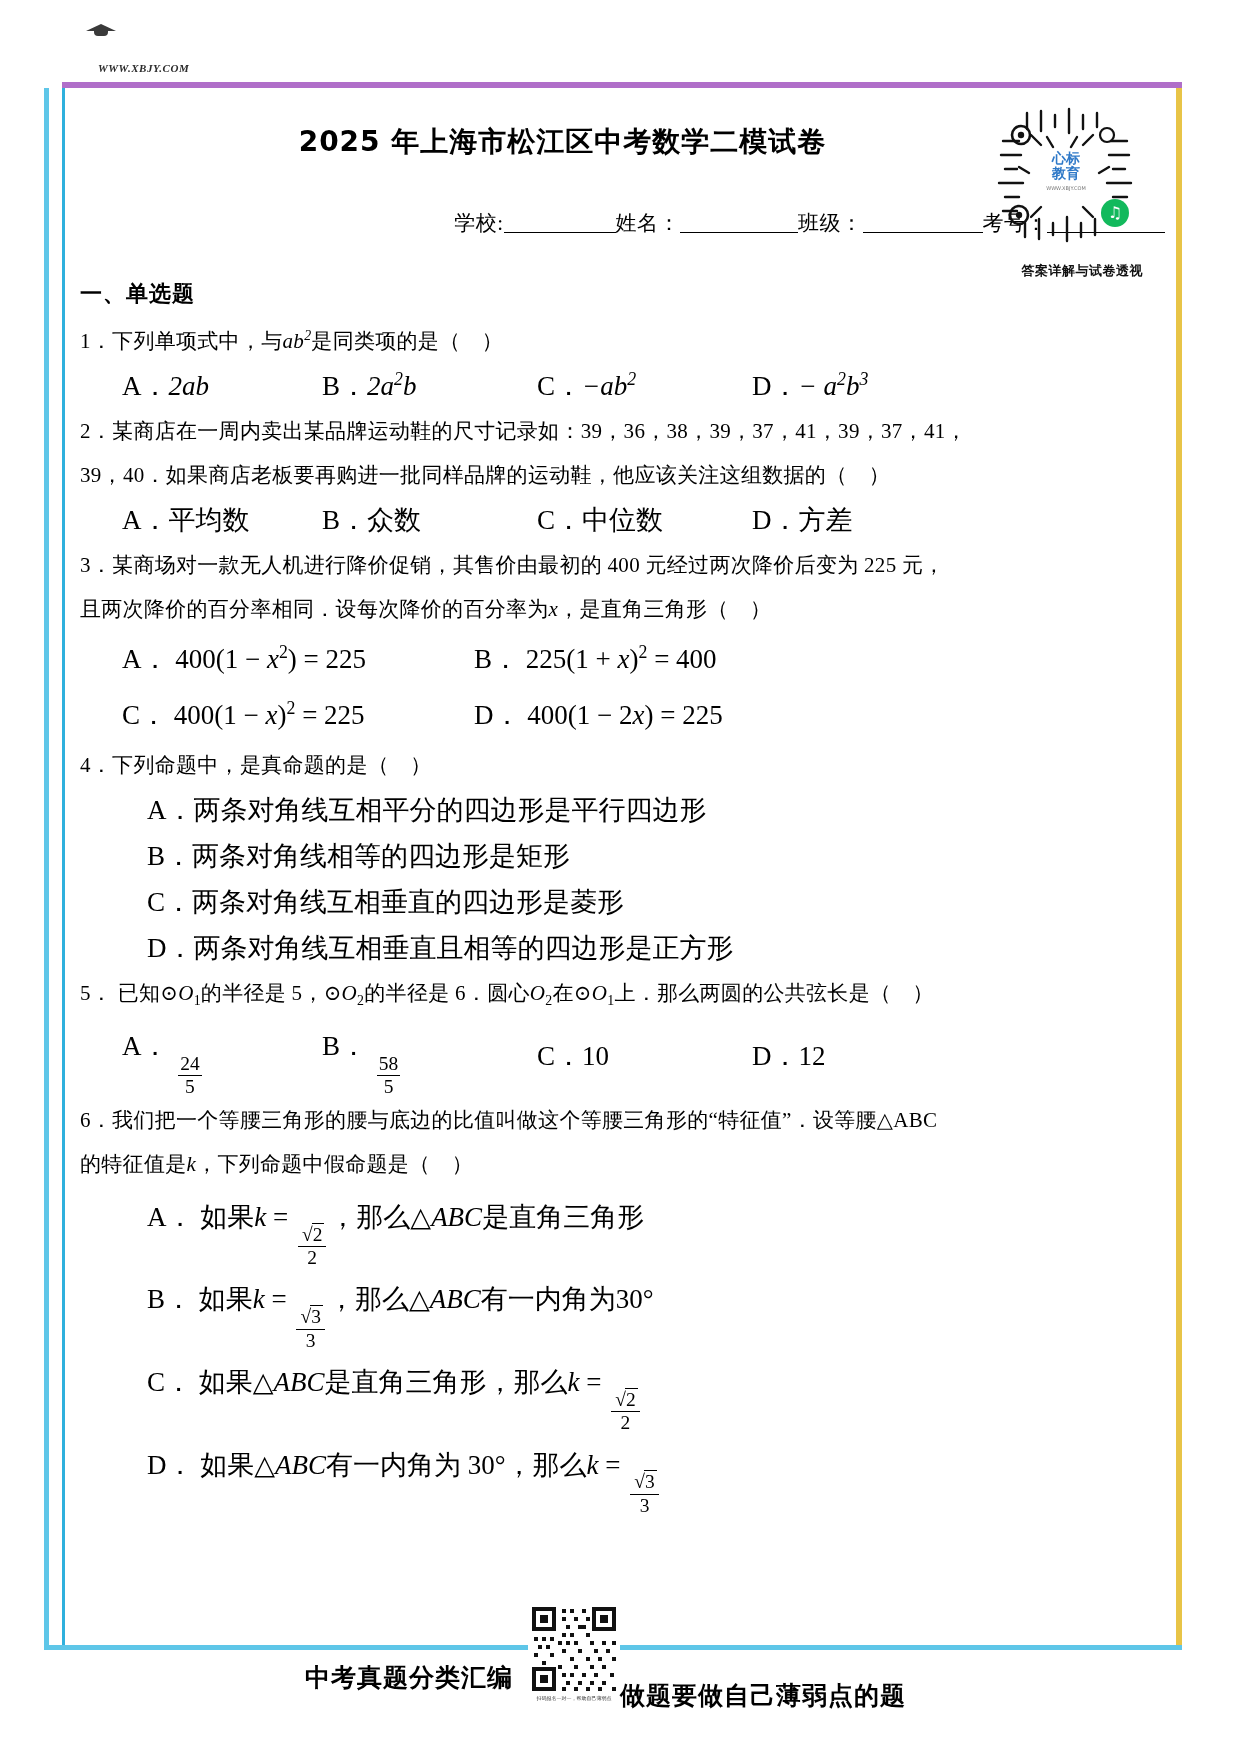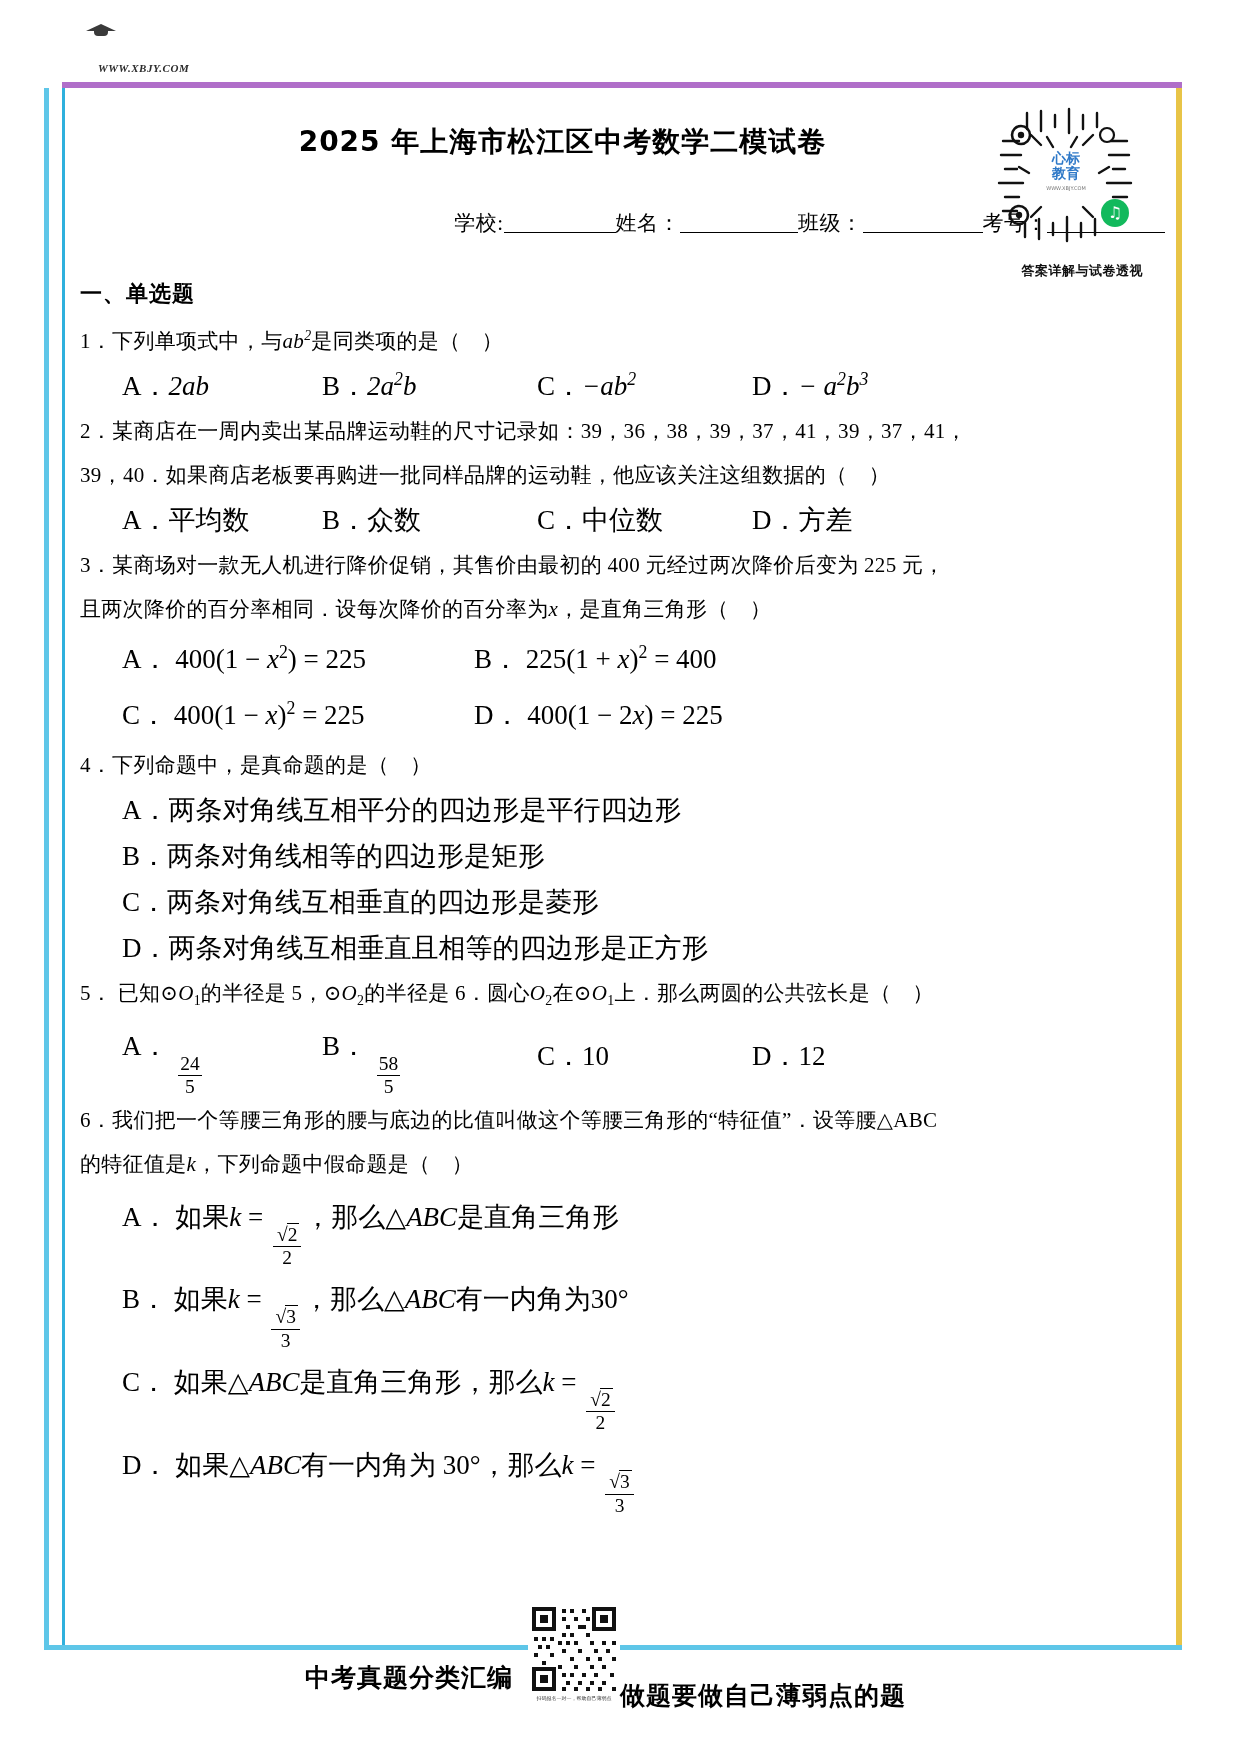--- a/index.html
+++ b/index.html
@@ -219,21 +219,21 @@
     padding-left: 42px;
   }
   .opts-row {
     display: flex;
     align-items: center;
   }
   .opts-row > span { display: inline-block; }
   .w-col-a { width: 200px; }
   .w-col-b { width: 215px; }
   .w-col-c { width: 215px; }
-  .opt-line { display: block; }
+  .opt-line { display: block; margin-left: 25px; }
 
   .mi { font-style: italic; font-family: "Liberation Serif", serif; }
   sup.ex { font-size: 0.66em; vertical-align: super; line-height: 0; }
   sub.ix { font-size: 0.66em; vertical-align: sub; line-height: 0; }
 
   .frac {
     display: inline-flex;
     flex-direction: column;
     align-items: center;
     vertical-align: -0.55em;

